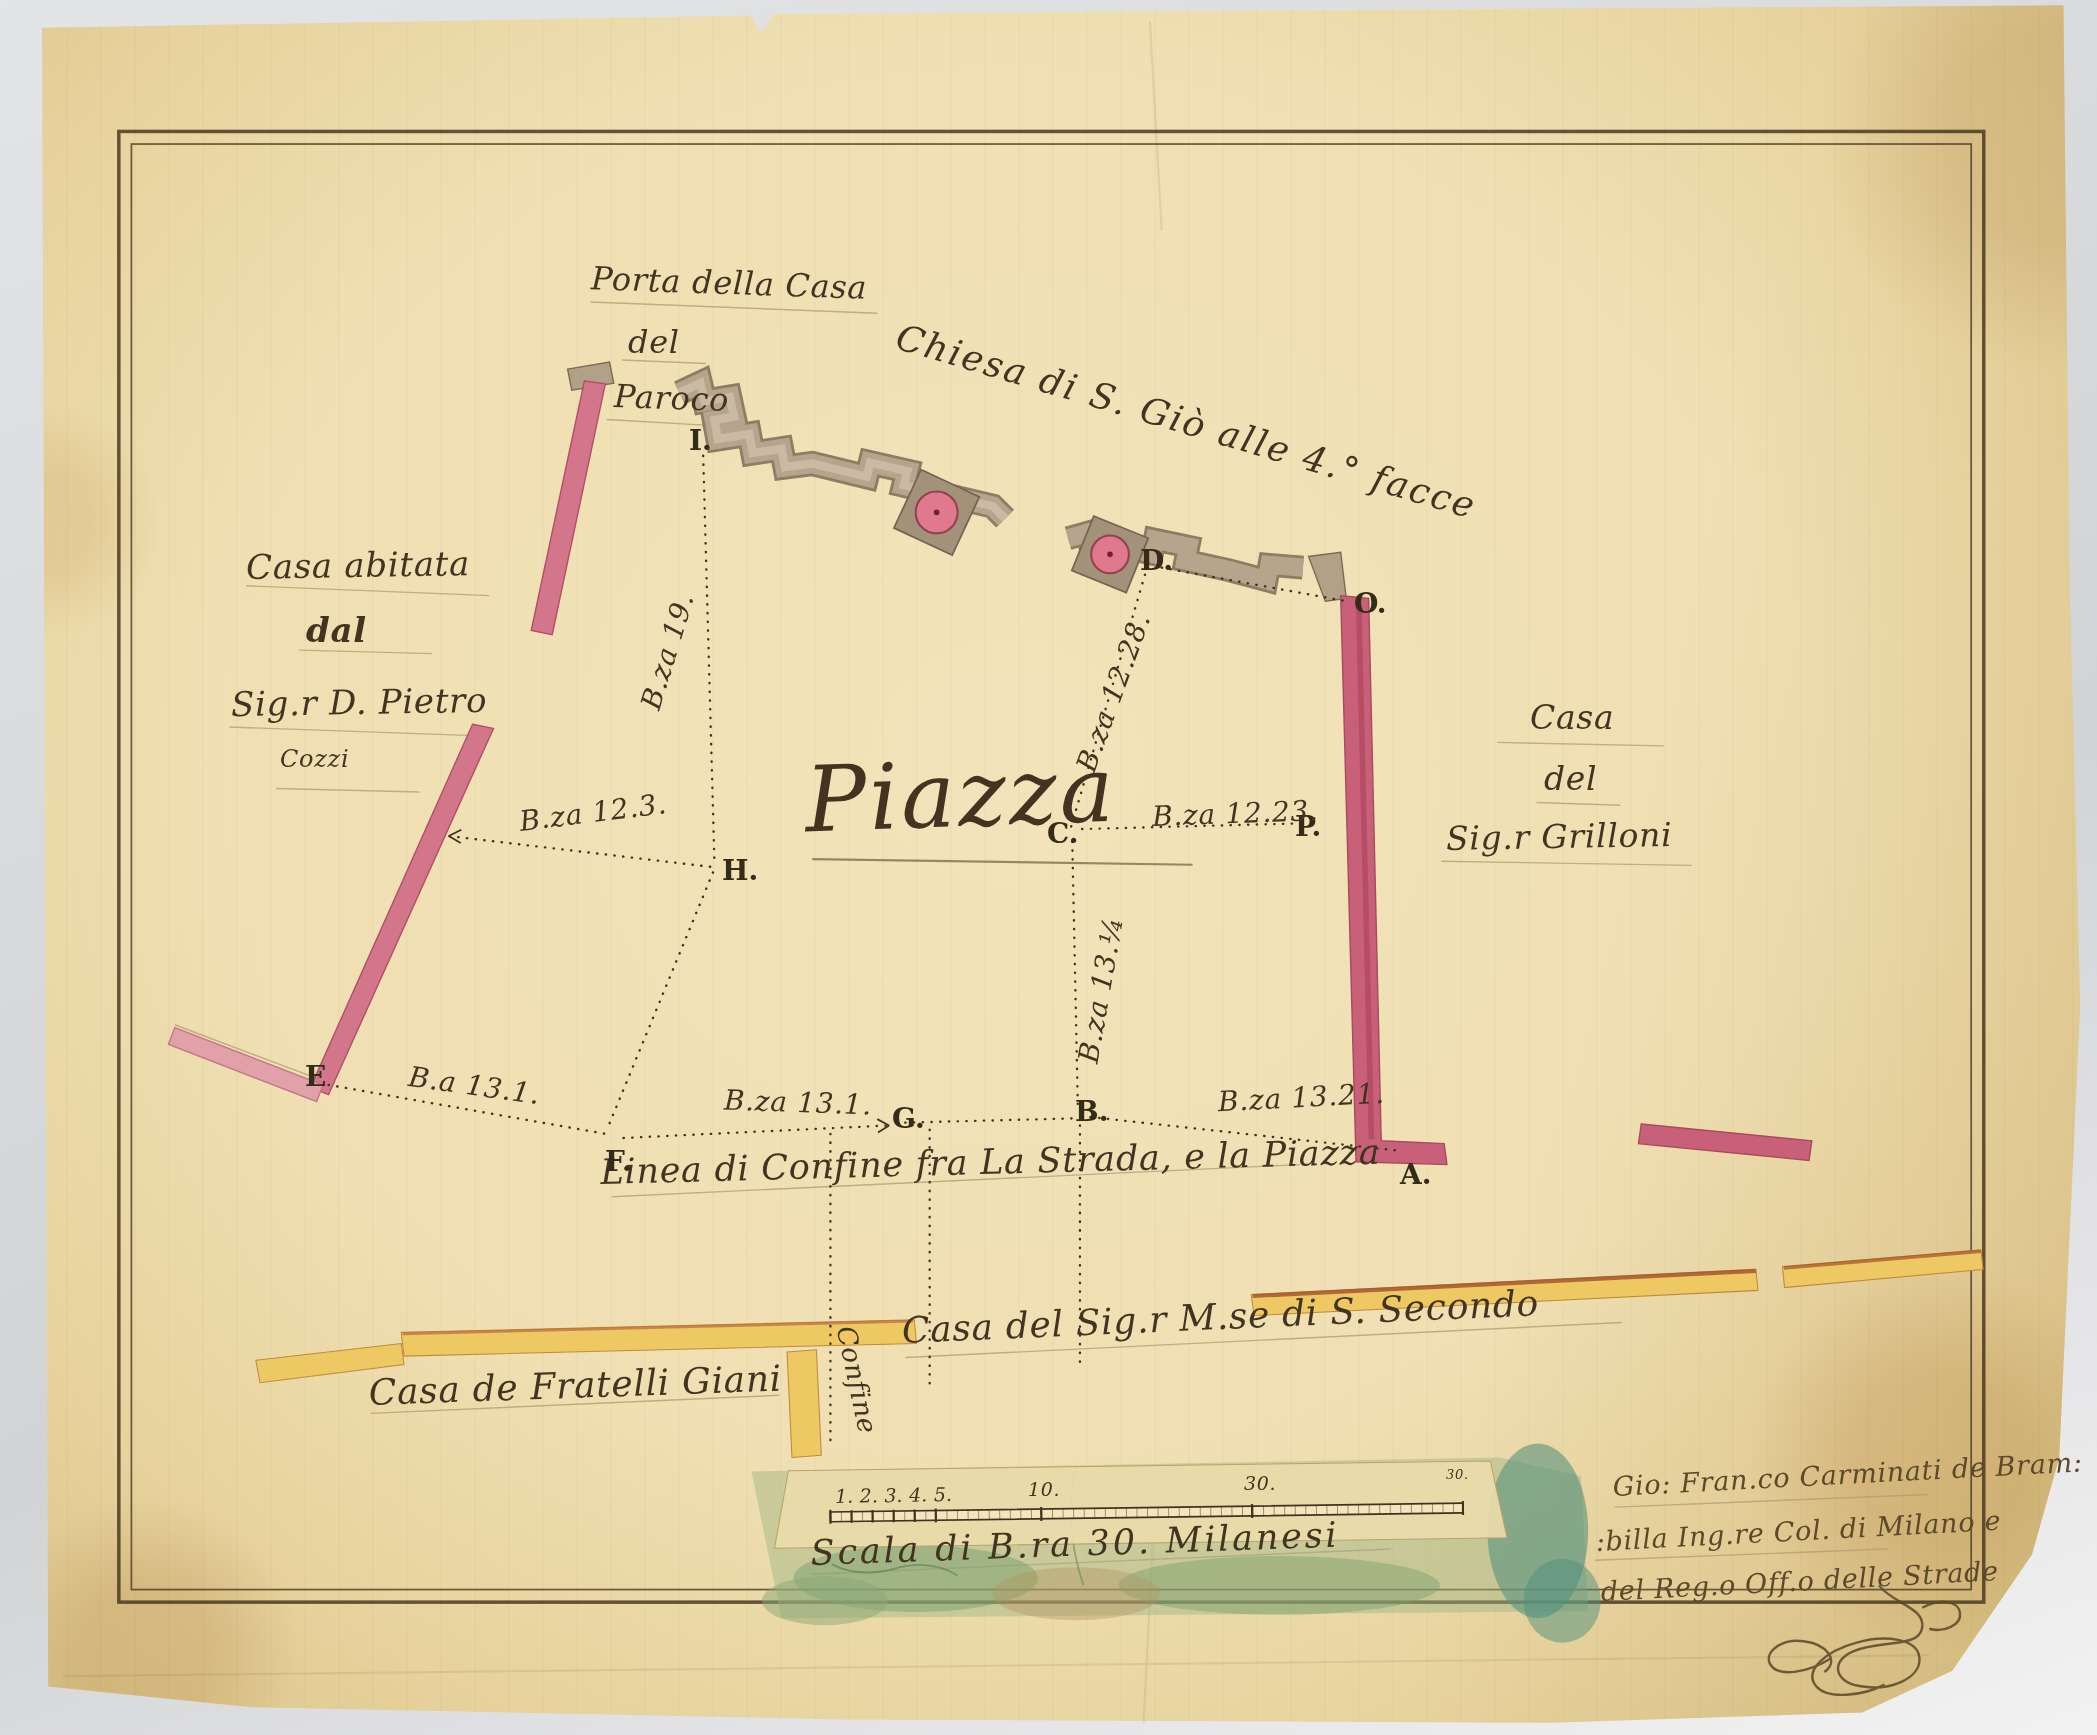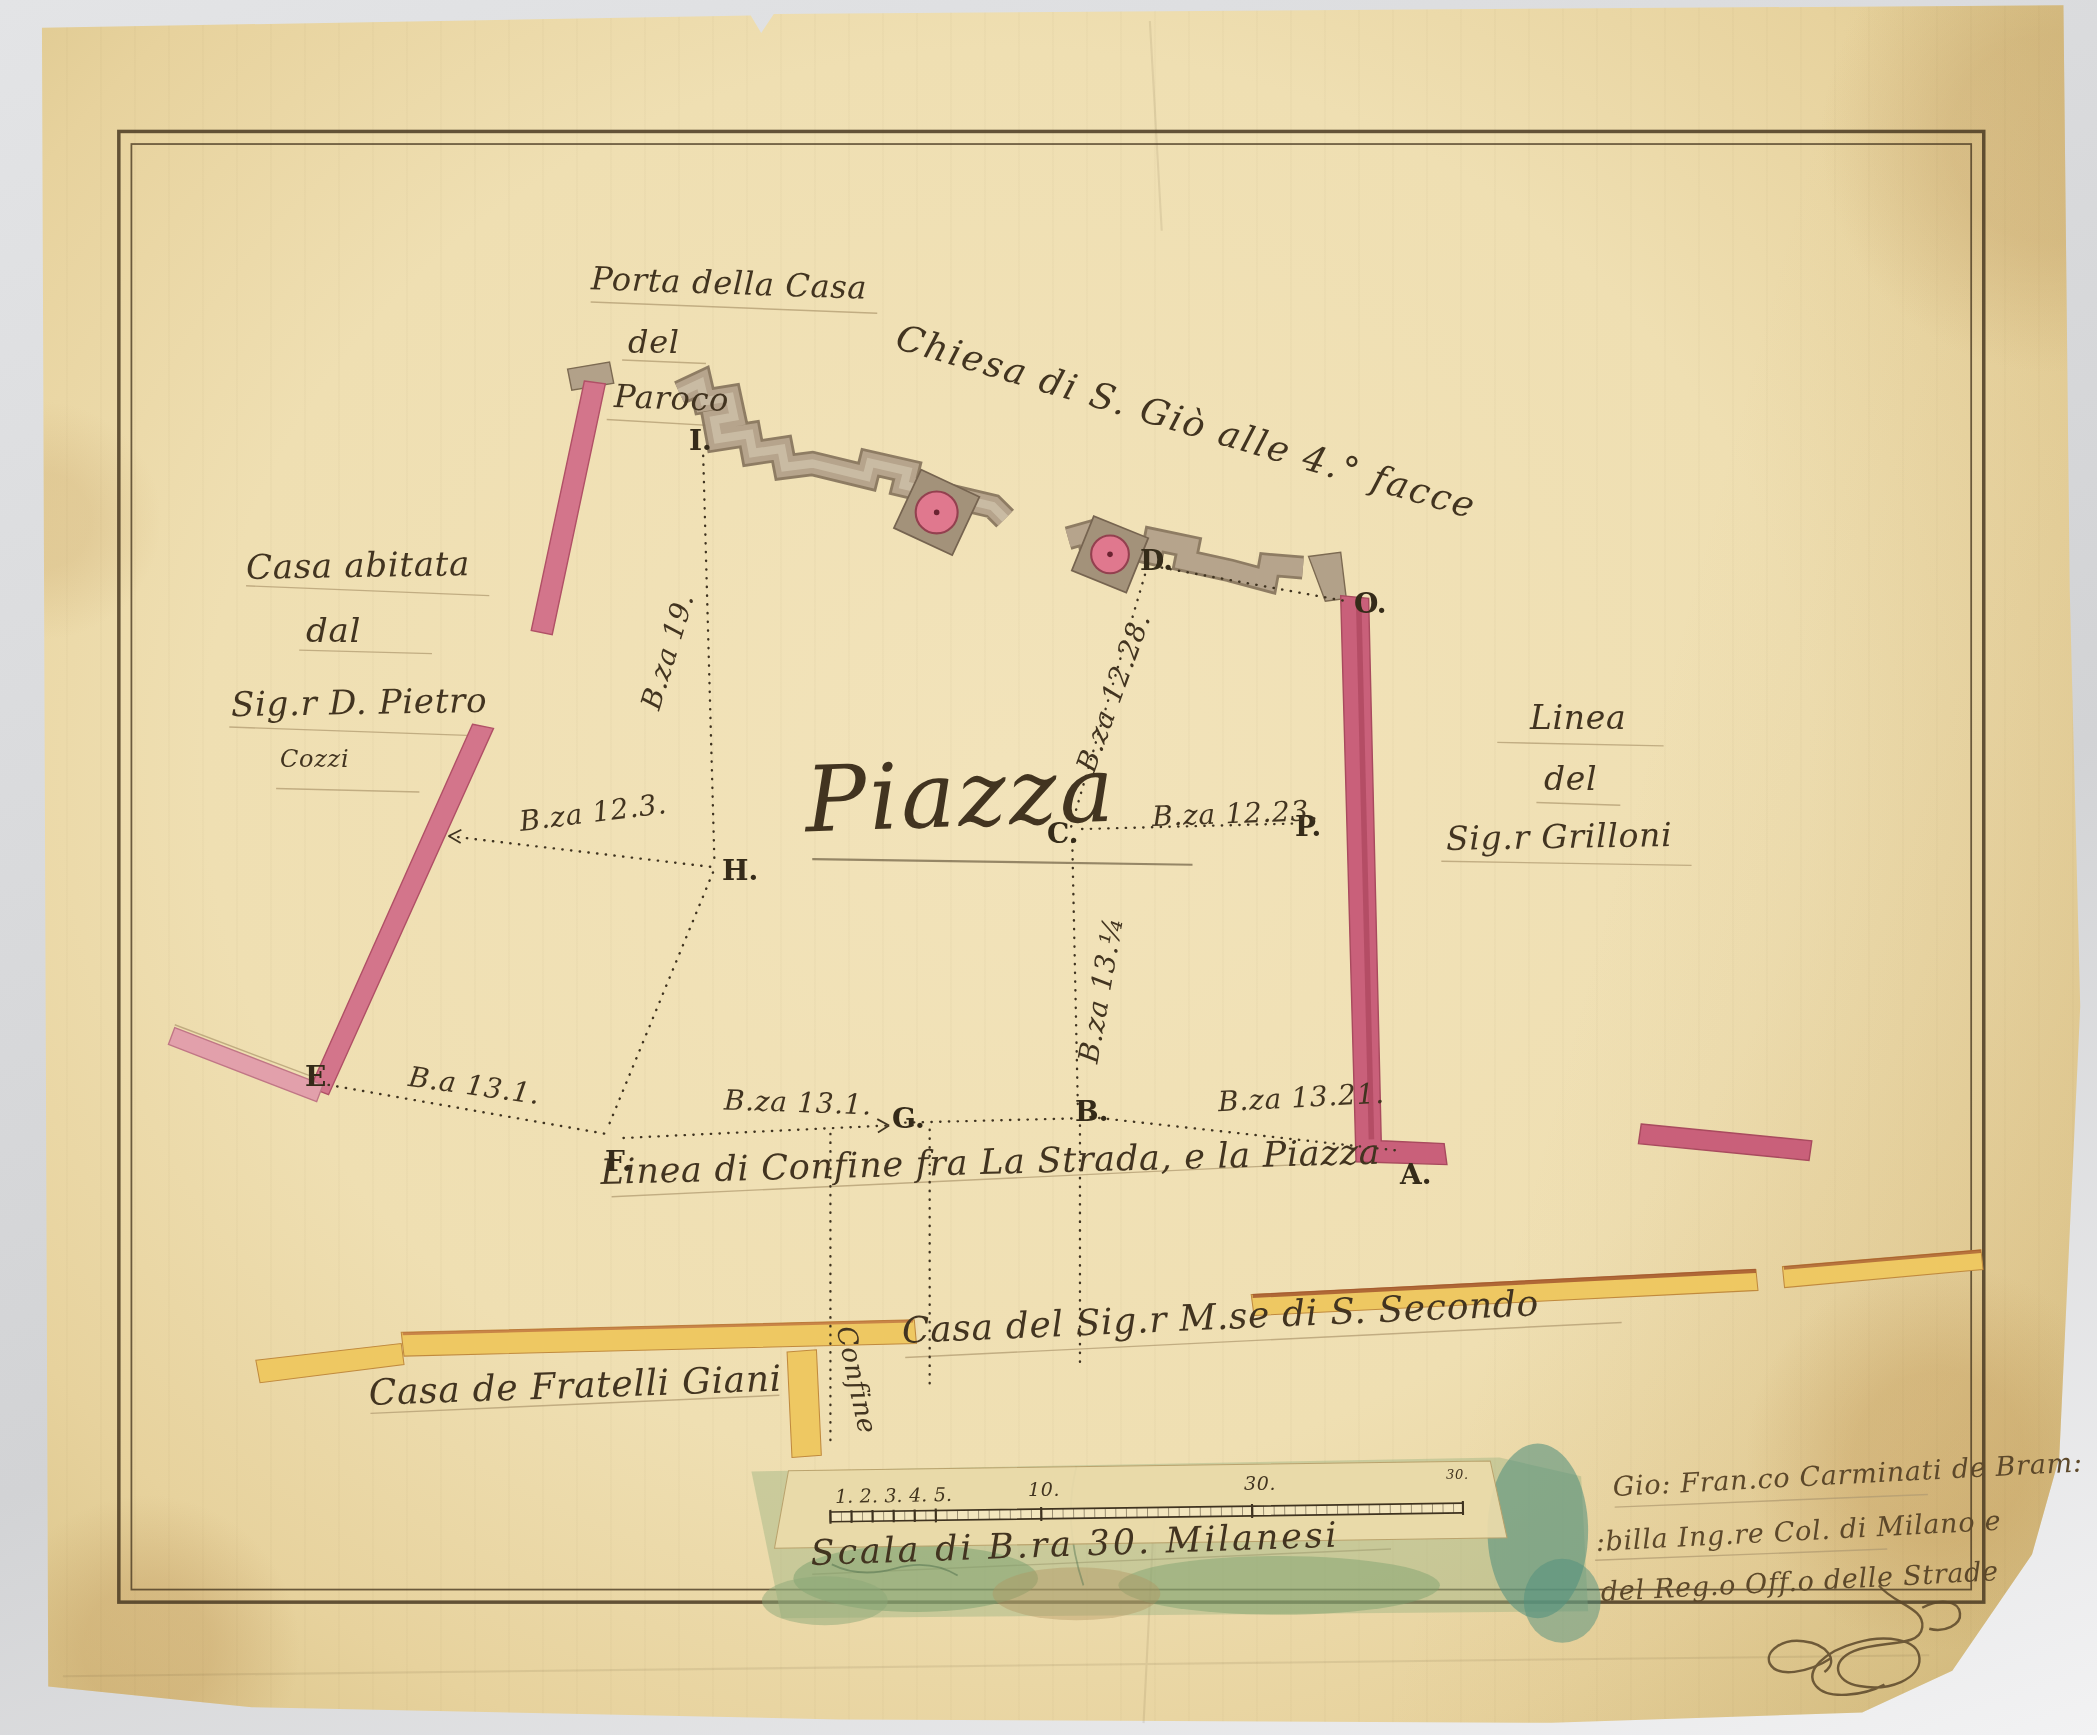--- a/index.html
+++ b/index.html
@@ -173,27 +173,27 @@
     </g>
   </svg>
 
   <div class="lbl" style="left:591px;top:264px;font-size:32px;transform:rotate(2deg);">Porta della Casa</div>
   <div class="lbl" style="left:628px;top:323px;font-size:32px;">del</div>
   <div class="lbl" style="left:614px;top:379px;font-size:32px;transform:rotate(2deg);">Paroco</div>
 
   <div class="lbl" style="left:903px;top:316px;font-size:36px;letter-spacing:2.1px;transform:rotate(16.5deg);transform-origin:left top;">Chiesa di S. Giò alle 4.° facce</div>
 
   <div class="lbl" style="left:246px;top:545px;font-size:34px;transform:rotate(-1deg);">Casa abitata</div>
-  <div class="lbl" style="left:306px;top:610px;font-size:34px;">dal</div>
+  <div class="lbl" style="left:306px;top:610px;font-size:34px;font-weight:bold;">dal</div>
   <div class="lbl" style="left:231px;top:682px;font-size:34px;transform:rotate(-1deg);">Sig.r D. Pietro</div>
   <div class="lbl" style="left:280px;top:745px;font-size:24px;">Cozzi</div>
 
   <div class="lbl" style="left:805px;top:742px;font-size:91px;letter-spacing:2.8px;transform:rotate(-2deg);">Piazza</div>
 
-  <div class="lbl" style="left:1530px;top:698px;font-size:33px;">Linea</div>
+  <div class="lbl" style="left:1530px;top:698px;font-size:33px;">Casa</div>
   <div class="lbl" style="left:1544px;top:759px;font-size:33px;">del</div>
   <div class="lbl" style="left:1446px;top:817px;font-size:33px;transform:rotate(-1deg);">Sig.r Grilloni</div>
 
   <div class="lbl" style="left:600px;top:1152px;font-size:35px;transform:rotate(-1.5deg);transform-origin:left top;">Linea di Confine fra La Strada, e la Piazza</div>
 
   <div class="lbl" style="left:368px;top:1372px;font-size:36px;transform:rotate(-2deg);transform-origin:left top;">Casa de Fratelli Giani</div>
   <div class="lbl" style="left:861px;top:1323px;font-size:26.6px;transform:rotate(78deg);transform-origin:left top;">Confine</div>
   <div class="lbl" style="left:901px;top:1310px;font-size:36px;transform:rotate(-2.5deg);transform-origin:left top;">Casa del Sig.r M.se di S. Secondo</div>
 
   <div class="pt" style="left:689px;top:424px;">I.</div>

